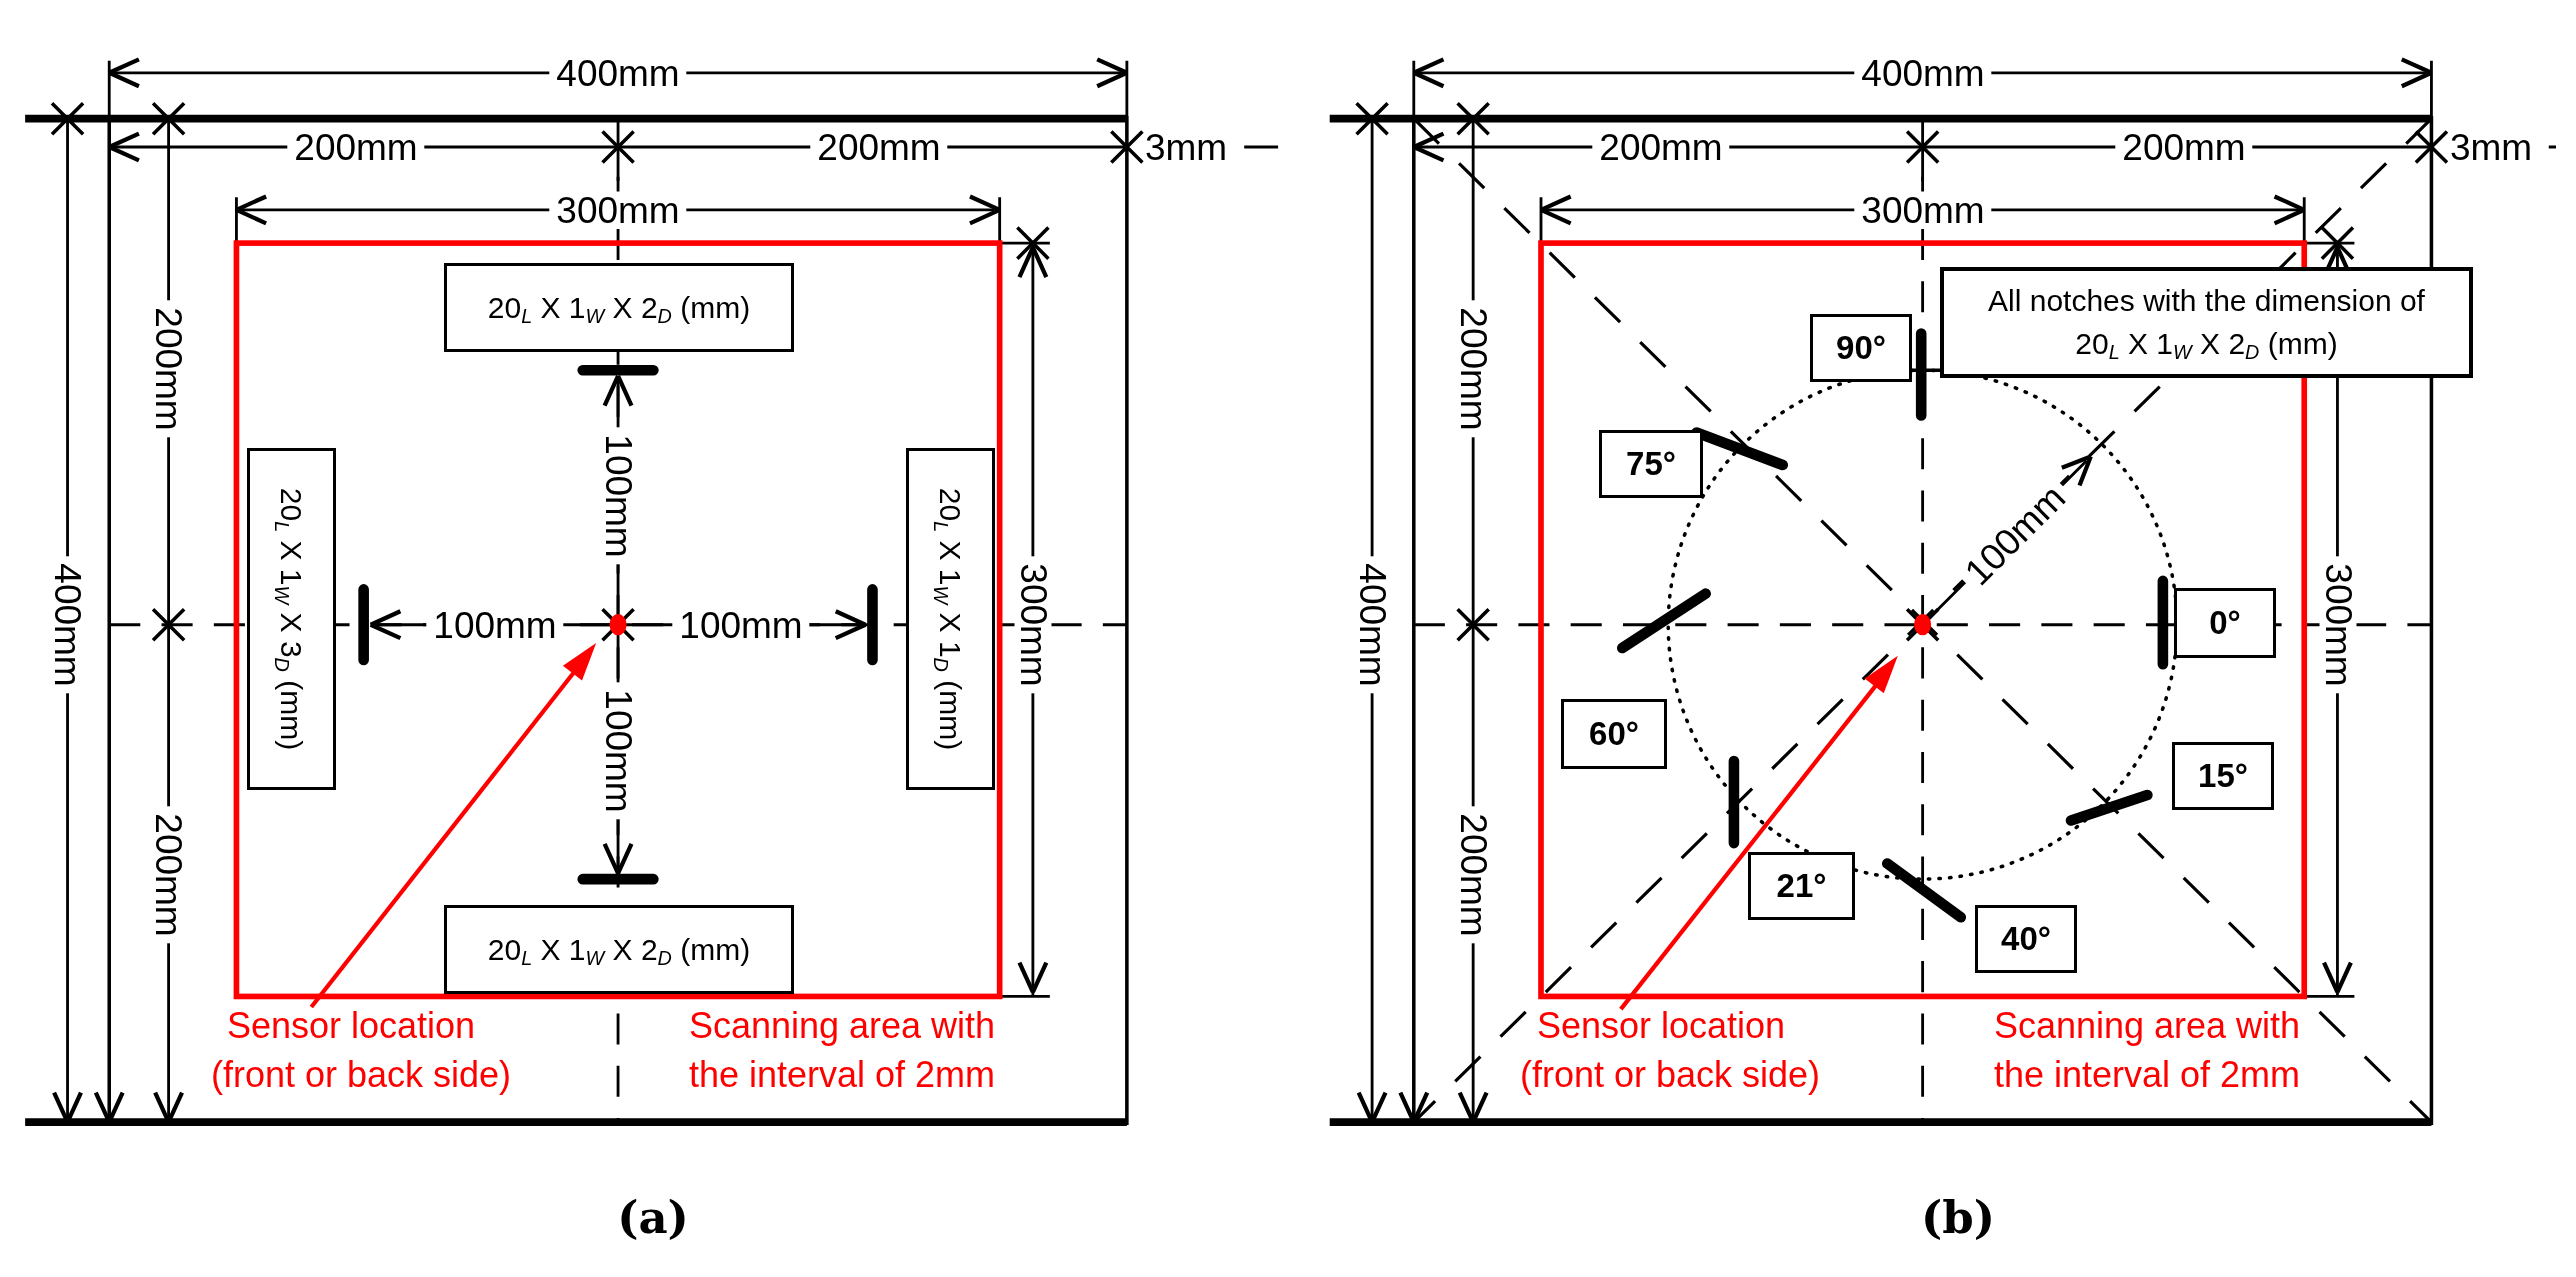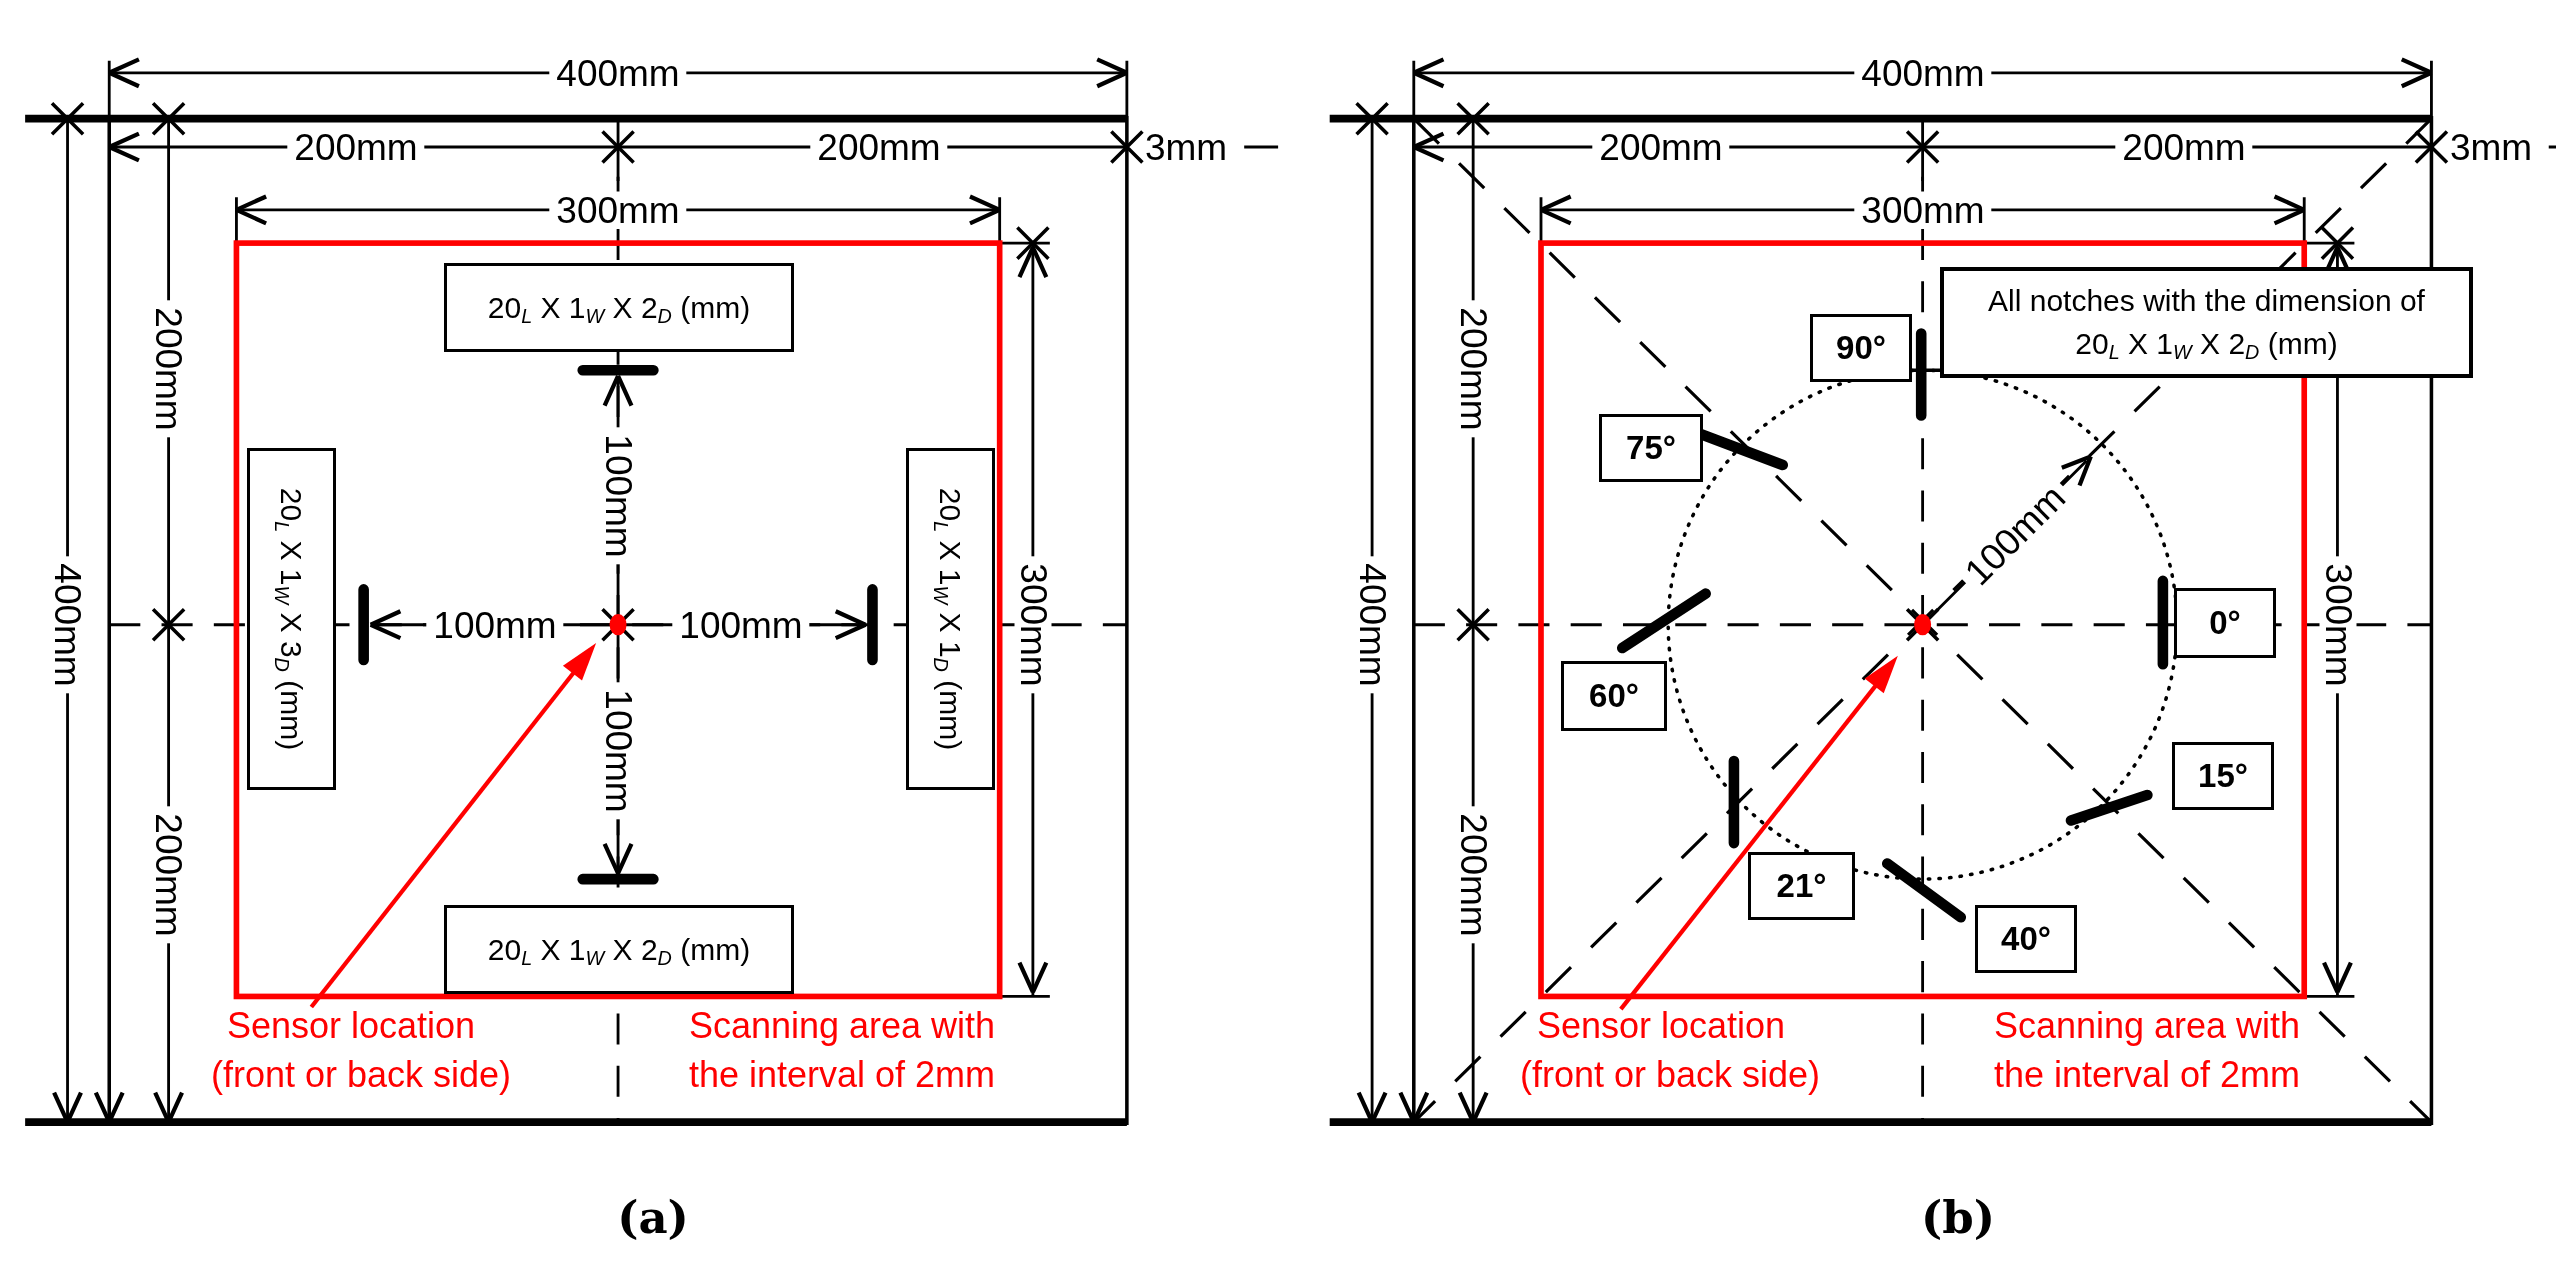--- a/index.html
+++ b/index.html
@@ -174,24 +174,24 @@
   <span class="t bg" style="left:1923px;top:210px">300mm</span>
   <span class="t bg rot" style="left:1372px;top:625px">400mm</span>
   <span class="t bg rot" style="left:1473px;top:369px">200mm</span>
   <span class="t bg rot" style="left:1473px;top:875px">200mm</span>
   <span class="t bg rot" style="left:2338px;top:625px">300mm</span>
   <span class="t bg rot45" style="left:2015px;top:535px">100mm</span>
 
   <div class="anglebox" style="left:1810px;top:314px;width:96px;height:62px">
     <span>90°</span>
     </div>
-  <div class="anglebox" style="left:1599px;top:414px;width:98px;height:62px">
+  <div class="anglebox" style="left:1599px;top:430px;width:98px;height:62px">
     <span>75°</span>
     </div>
-  <div class="anglebox" style="left:1561px;top:661px;width:100px;height:64px">
+  <div class="anglebox" style="left:1561px;top:699px;width:100px;height:64px">
     <span>60°</span>
     </div>
   <div class="anglebox" style="left:1748px;top:852px;width:101px;height:62px">
     <span>21°</span>
     </div>
   <div class="anglebox" style="left:1975px;top:905px;width:96px;height:62px">
     <span>40°</span>
     </div>
   <div class="anglebox" style="left:2172px;top:742px;width:96px;height:62px">
     <span>15°</span>

